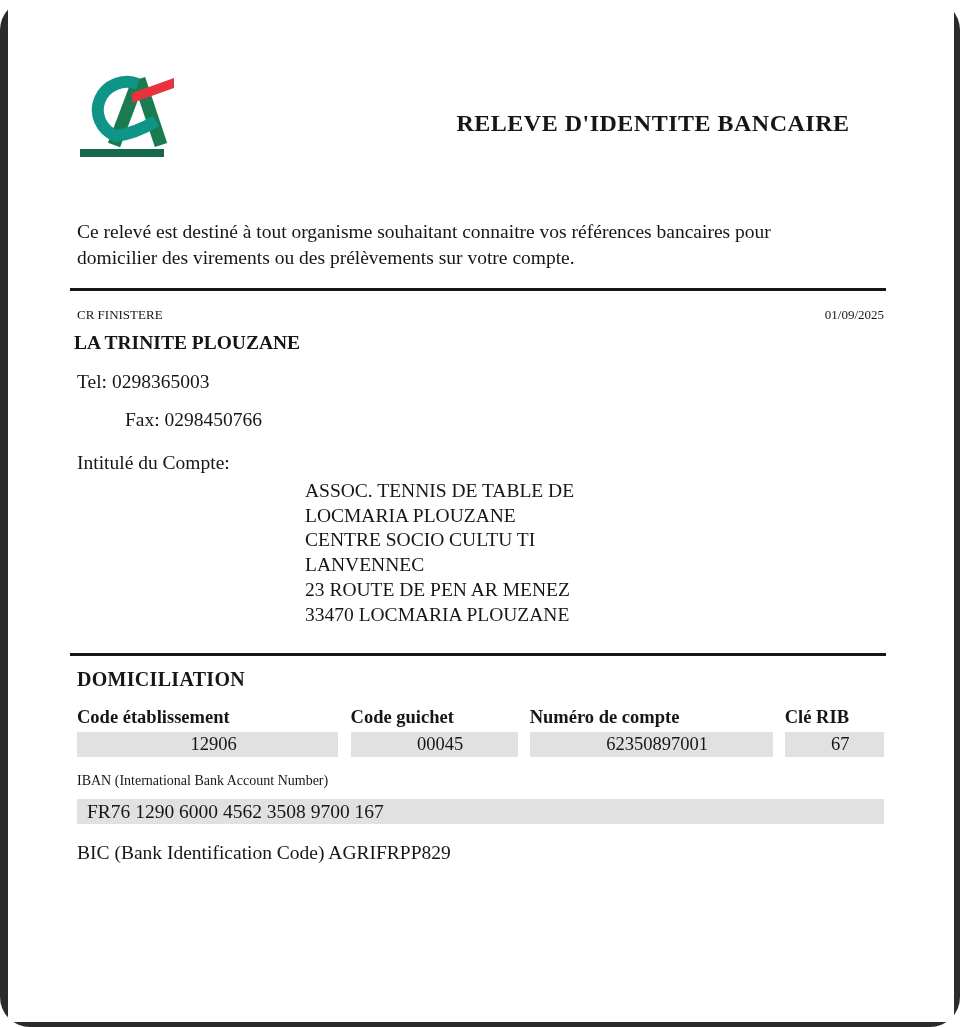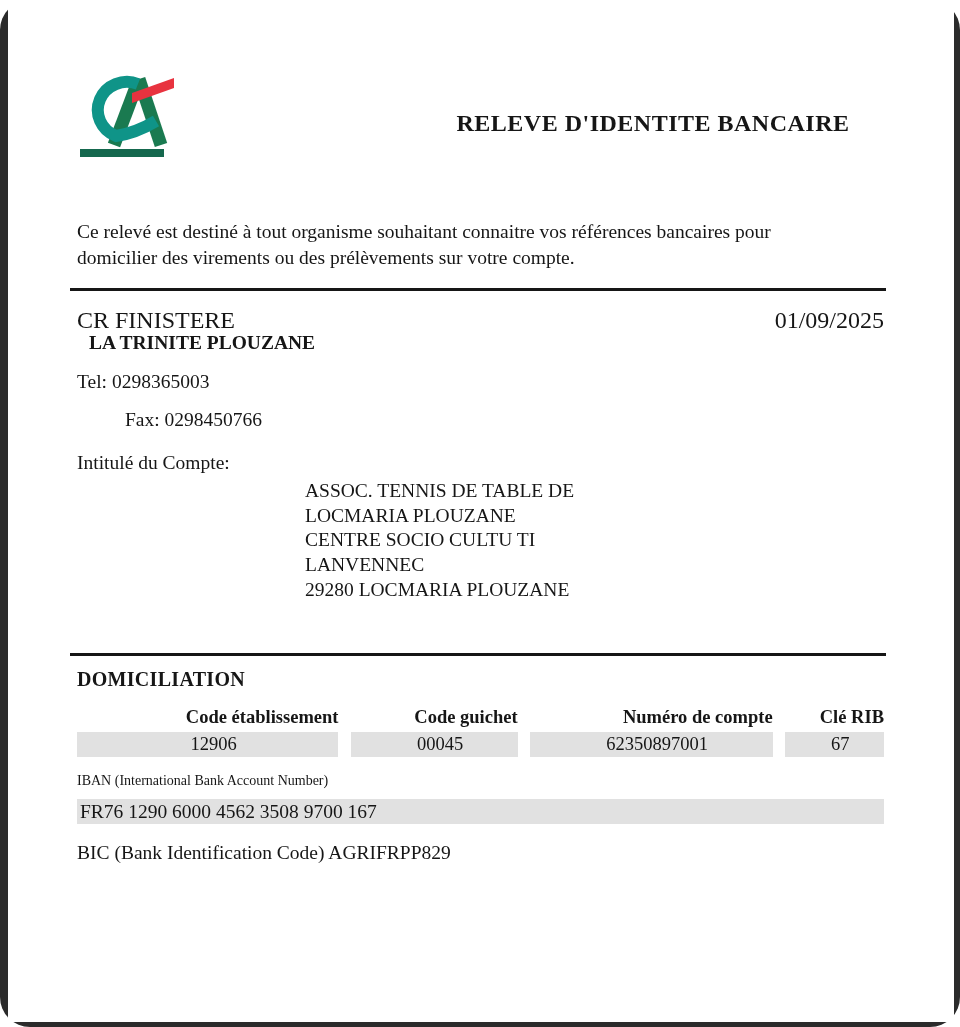--- a/index.html
+++ b/index.html
@@ -15,45 +15,45 @@
   .abs{position:absolute;}
   .doc-title{
     left:420px;top:110px;width:466px;text-align:center;
     font-size:24px;font-weight:bold;letter-spacing:.5px;
   }
   .intro{left:77px;top:219px;width:800px;font-size:19.5px;line-height:26px;}
   .rule{left:70px;width:816px;height:3px;background:#161616;}
   .rule1{top:288px;}
   .rule2{top:653px;}
 
-  .bank-row{left:77px;top:307px;width:807px;display:flex;justify-content:space-between;font-size:24px;text-align:center;}
-  .branch{left:89px;top:332px;font-size:19.5px;font-weight:bold;}
+  .bank-row{left:77px;top:307px;width:807px;display:flex;justify-content:space-between;font-size:13px;text-align:center;}
+  .branch{left:74px;top:332px;font-size:19.5px;font-weight:bold;}
   .contact{left:77px;font-size:19.5px;}
   .tel{top:371px;} .fax{top:409px;margin-left:48px;}
   .b{font-weight:normal;}
 
   .account-label{left:77px;top:452px;font-size:19.5px;}
   .holder{left:305px;top:479px;font-size:19.5px;line-height:24.7px;}
 
   .dom-heading{left:77px;top:668px;font-size:20px;font-weight:bold;letter-spacing:.3px;}
 
   .grid{
     left:77px;width:807px;display:grid;
     grid-template-columns:32.4% 20.7% 30.1% 12.3%;
     justify-content:space-between;
   }
   .grid-head{top:707px;font-size:18.5px;font-weight:bold;}
-  .grid-head > div{text-align:right;}
+  .grid-head > div{text-align:left;}
   .grid-vals{top:732px;font-size:18.5px;}
   .grid-vals > div{background:#e1e1e1;text-align:center;height:25px;line-height:25px;padding-left:12px;}
 
   .iban-label{left:77px;top:773px;font-size:14px;}
   .iban-bar{
     left:77px;top:799px;width:807px;height:25px;background:#e1e1e1;
-    font-size:19.5px;line-height:25px;padding-left:3px;box-sizing:border-box;
+    font-size:19.5px;line-height:25px;padding-left:10px;box-sizing:border-box;
   }
   .bic-line{left:77px;top:842px;font-size:19.5px;}
 </style>
 </head>
 <body>
 
 <div class="viewport">
 
   <svg class="abs" viewBox="0 0 96 88" style="left:78px;top:71px;width:96px;height:88px;">
     <path d="M61 8 L36 74" stroke="#1a7a50" stroke-width="13" fill="none"></path>
@@ -84,21 +84,22 @@
   <div class="abs contact fax">
     <span class="b">Fax:</span><span> 0298450766</span>
   </div>
 
   <div class="abs account-label">Intitulé du Compte:</div>
   <div class="abs holder">
     <div>ASSOC. TENNIS DE TABLE DE</div>
     <div>LOCMARIA PLOUZANE</div>
     <div>CENTRE SOCIO CULTU TI</div>
     <div>LANVENNEC</div>
-    <div>29280 LOCMARIA PLOUZANE</div>
+    <div>23 ROUTE DE PEN AR MENEZ</div>
+    <div>33470 LOCMARIA PLOUZANE</div>
   </div>
 
   <div class="abs rule rule2"></div>
 
   <div class="abs dom-heading">DOMICILIATION</div>
 
   <div class="abs grid grid-head">
     <div>Code établissement</div>
     <div>Code guichet</div>
     <div>Numéro de compte</div>

